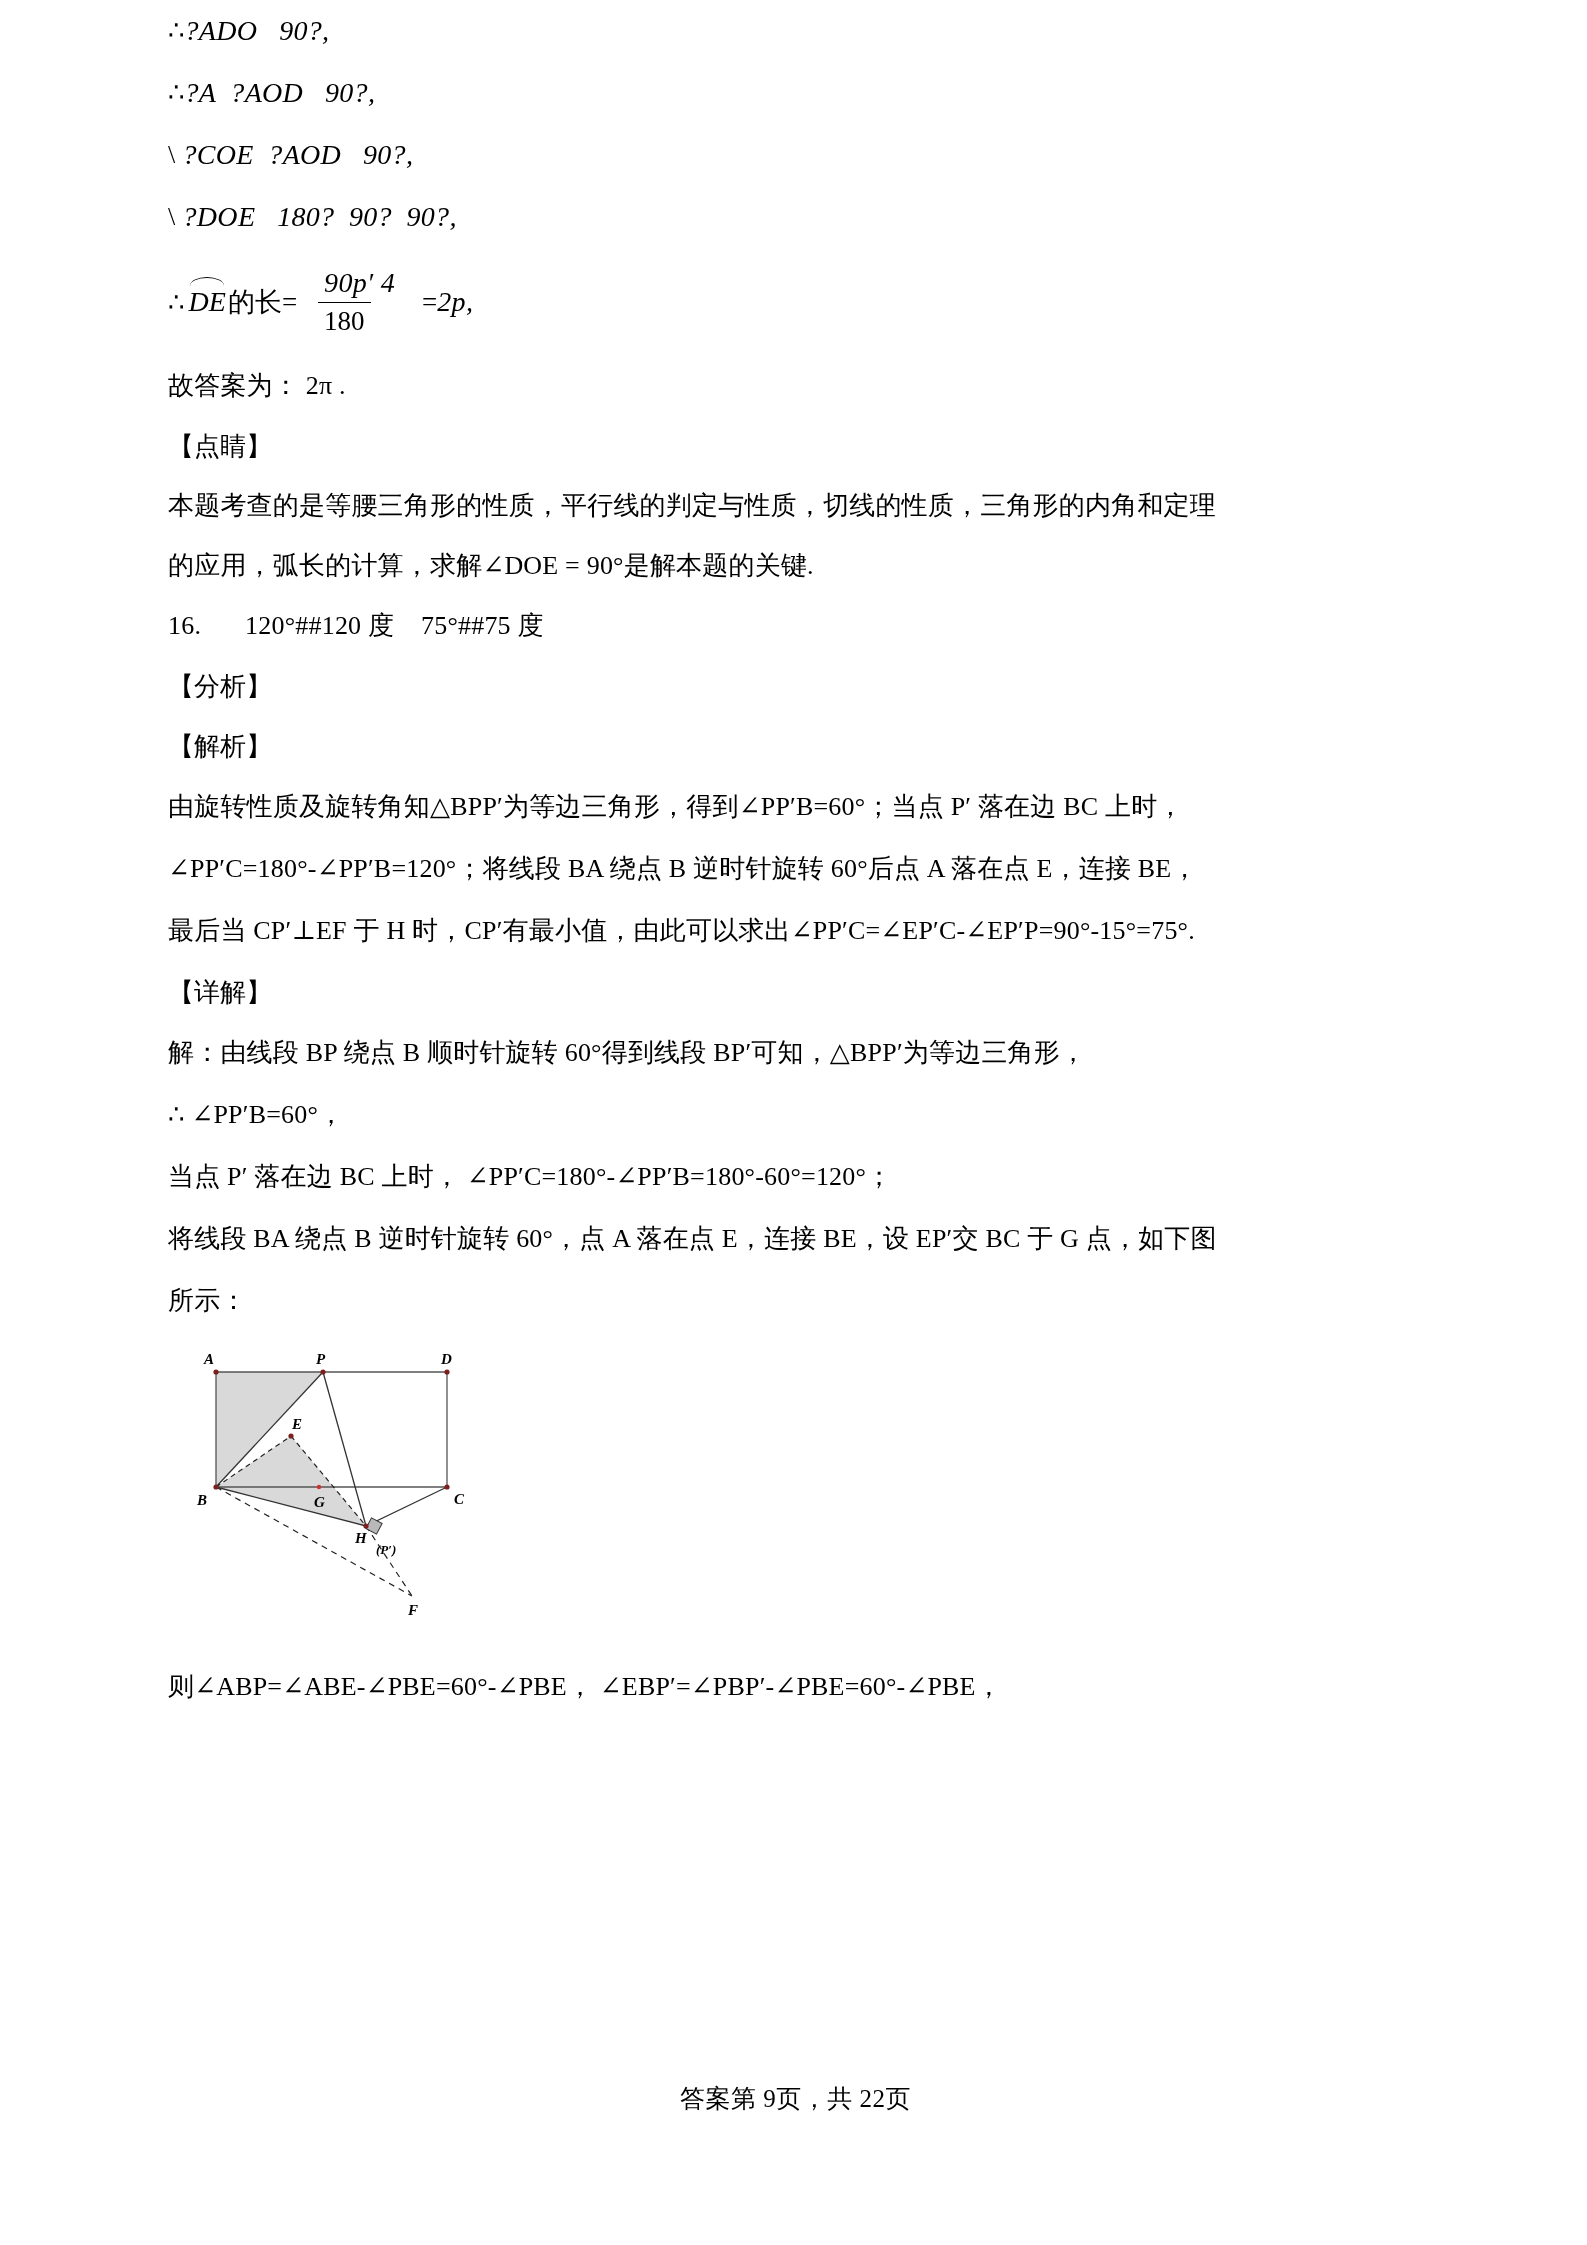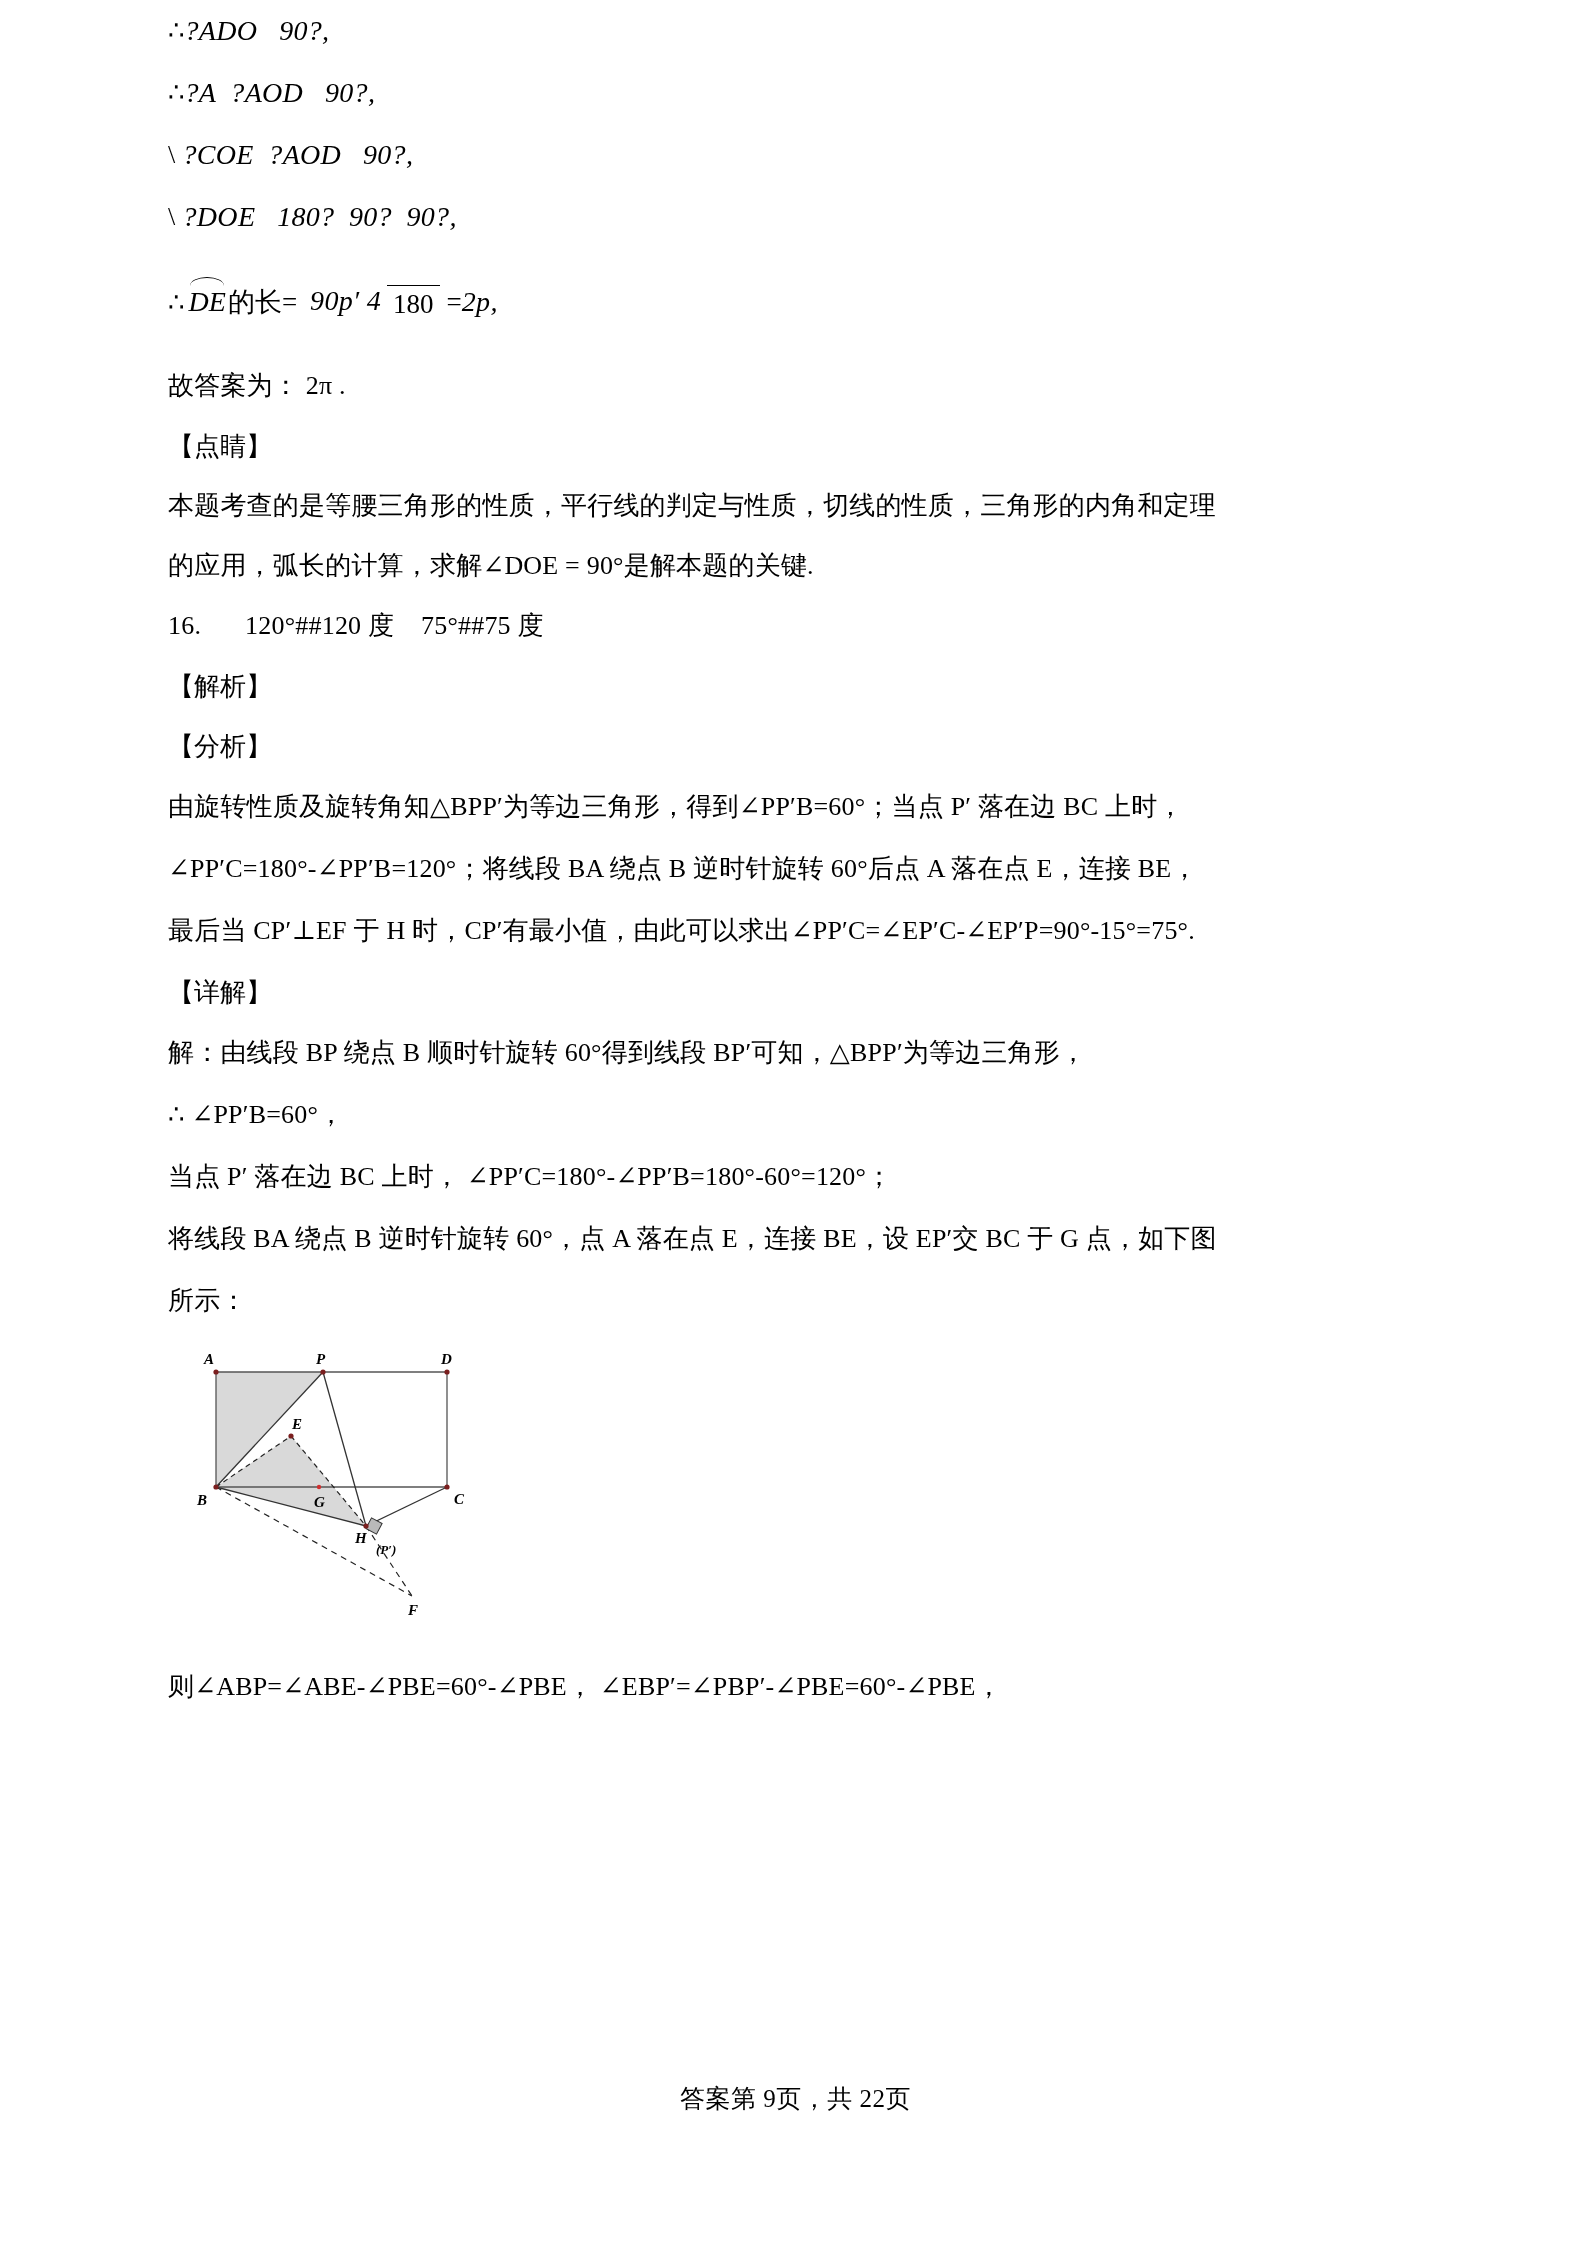--- a/index.html
+++ b/index.html
@@ -63,24 +63,24 @@
     position: absolute;
     left: 1px;
     right: 2px;
     top: -9px;
     height: 8px;
     border-top: 1.6px solid #000;
     border-radius: 50% 50% 0 0 / 100% 100% 0 0;
   }
   .frac {
     display: inline-flex;
-    flex-direction: row;
+    flex-direction: column;
     align-items: flex-start;
     vertical-align: middle;
-    margin: 0 7px;
+    margin: 0 21px;
     font-size: 27px;
   }
   .frac .num {
     padding: 0 6px 3px 6px;
     white-space: pre;
   }
   .frac .den {
     padding: 3px 6px 0 6px;
     border-top: 1.6px solid #000;
     white-space: pre;
@@ -185,22 +185,22 @@
     <div class="hdr">【点睛】</div>
     <div class="cn">本题考查的是等腰三角形的性质，平行线的判定与性质，切线的性质，三角形的内角和定理</div>
     <div class="cn">的应用，弧长的计算，求解∠DOE = 90°是解本题的关键.</div>
 
     <div class="cn">
       <span>16.</span>
       <span style="display:inline-block;width:44px"></span>
       <span>120°##120 度    75°##75 度</span>
     </div>
 
+    <div class="hdr">【分析】</div>
     <div class="hdr">【解析】</div>
-    <div class="hdr">【分析】</div>
 
     <div class="cn tall">由旋转性质及旋转角知△BPP′为等边三角形，得到∠PP′B=60°；当点 P′ 落在边 BC 上时，</div>
     <div class="cn tall">∠PP′C=180°-∠PP′B=120°；将线段 BA 绕点 B 逆时针旋转 60°后点 A 落在点 E，连接 BE，</div>
     <div class="cn tall">最后当 CP′⊥EF 于 H 时，CP′有最小值，由此可以求出∠PP′C=∠EP′C-∠EP′P=90°-15°=75°.</div>
 
     <div class="hdr">【详解】</div>
 
     <div class="cn tall">解：由线段 BP 绕点 B 顺时针旋转 60°得到线段 BP′可知，△BPP′为等边三角形，</div>
     <div class="cn tall">∴ ∠PP′B=60°，</div>
     <div class="cn tall">当点 P′ 落在边 BC 上时， ∠PP′C=180°-∠PP′B=180°-60°=120°；</div>

